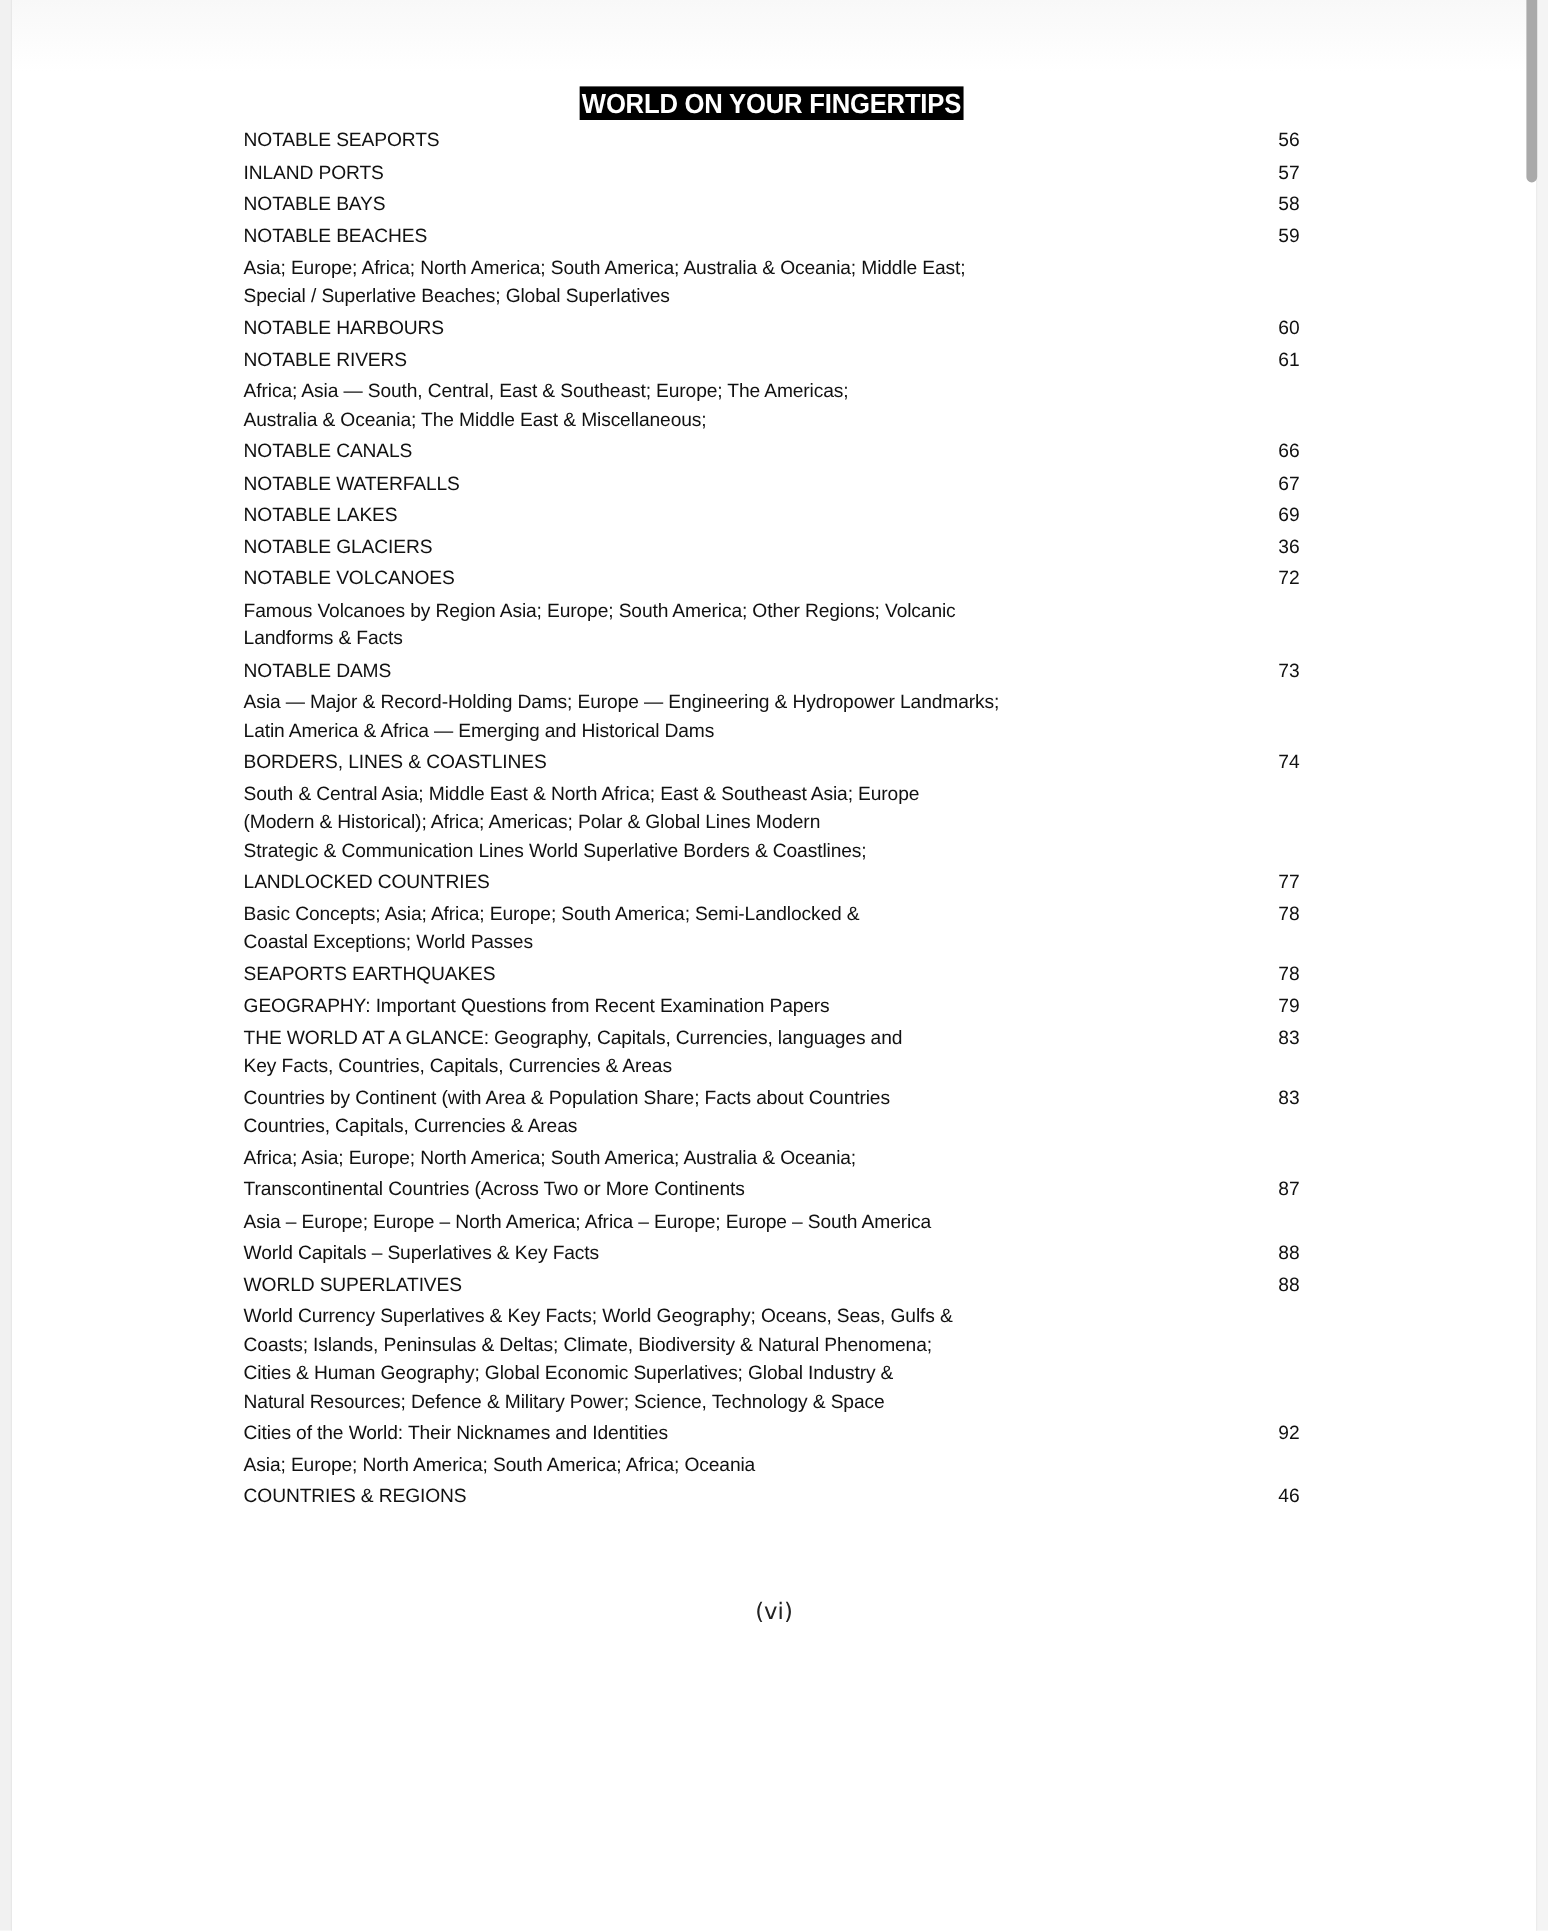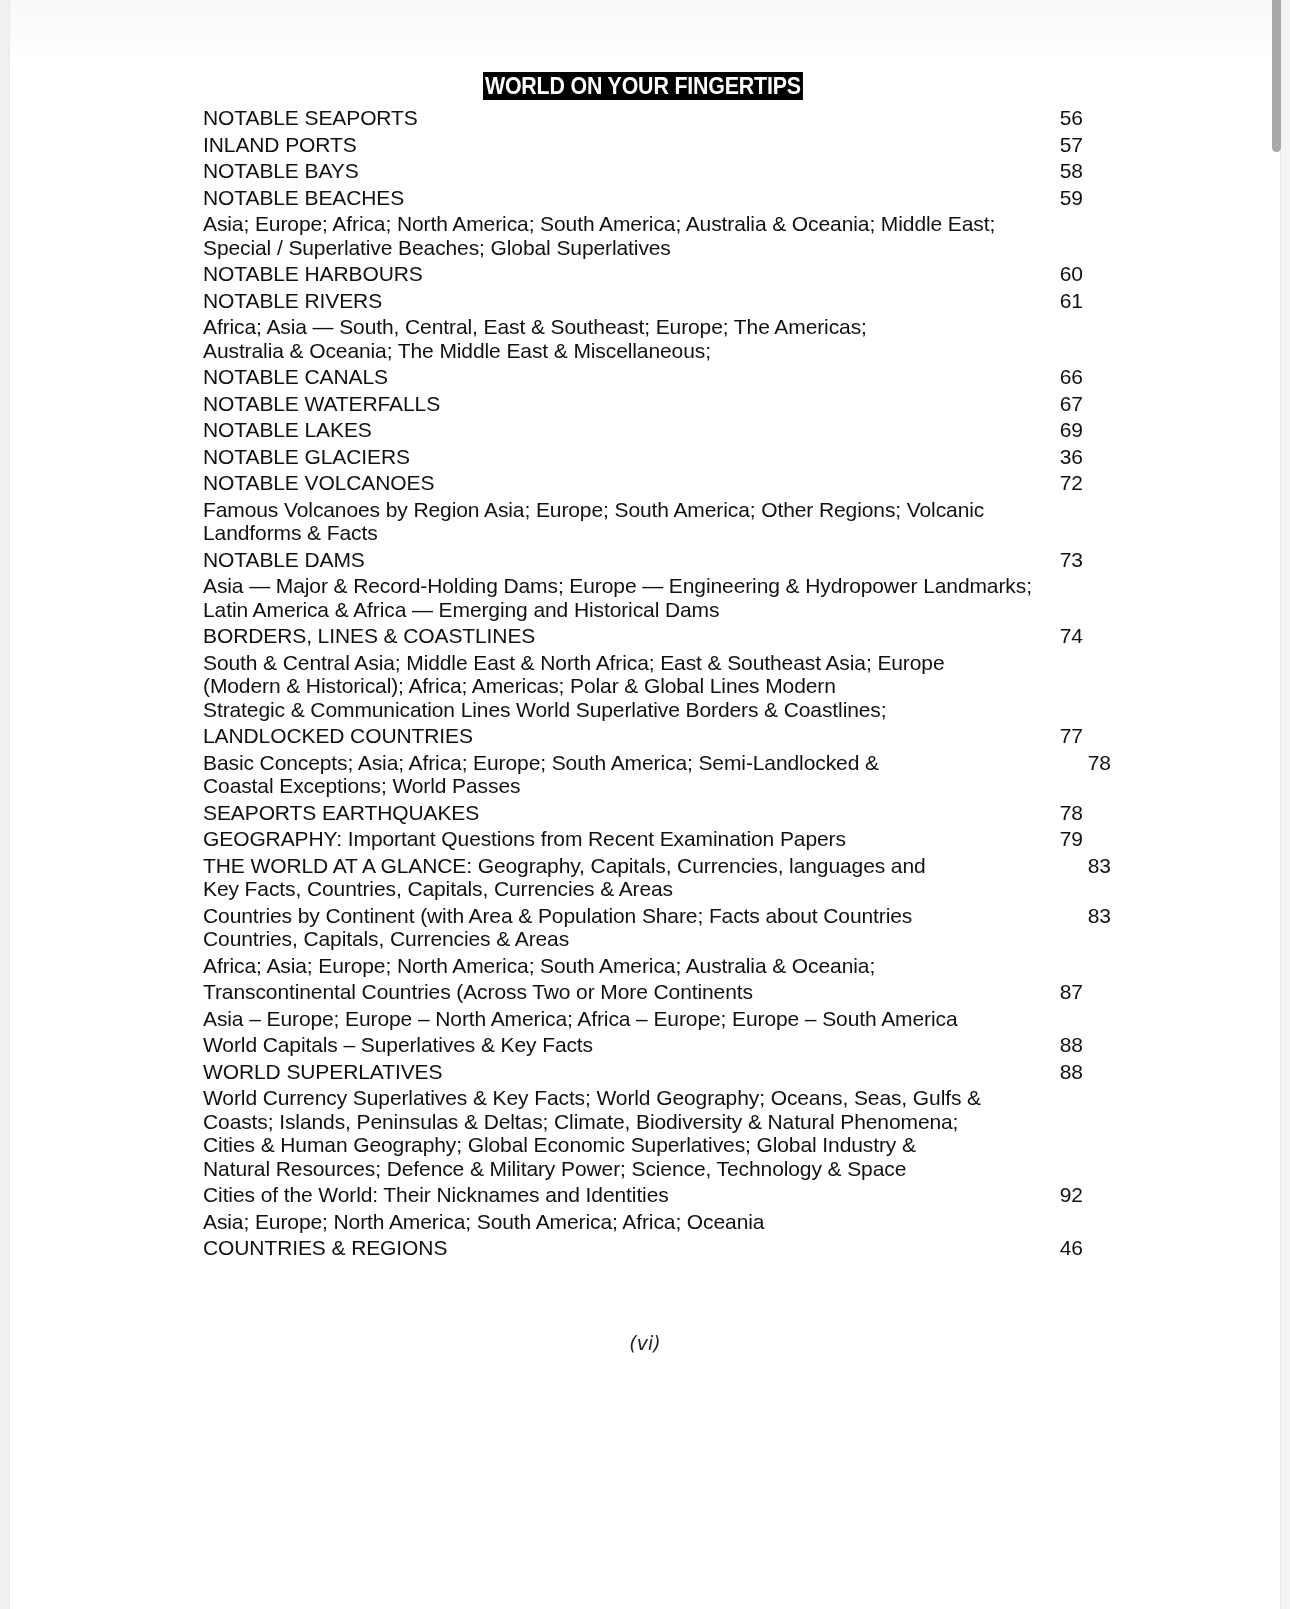--- a/index.html
+++ b/index.html
@@ -64,42 +64,41 @@
     letter-spacing: -0.2px;
     transform: scaleX(0.93);
     transform-origin: center;
   }
   .toc {
     position: relative;
   }
   .row {
     display: flex;
     align-items: flex-start;
-    font-size: 21px;
+    font-size: 16px;
     line-height: 23.5px;
     margin-bottom: 3px;
   }
   .row .text {
     flex: 0 0 830px;
     white-space: pre-line;
     letter-spacing: -0.1px;
   }
   .row .page-num {
     flex: 0 0 50px;
     text-align: right;
     padding-right: 0;
   }
-  .row.num-bottom { align-items: flex-start; gap: 28px; }
+  .row.num-bottom { align-items: flex-start; }
   .footer-num {
     position: absolute;
     left: 0; width: 1290px;
     top: 1332px;
     text-align: center;
     font-family: "DejaVu Sans", sans-serif;
-    font-style: italic;
     font-size: 19px;
     color: #222222;
   }
 </style>
 </head>
 <body>
 
 <div class="left-edge"></div>
 <div class="top-shade"></div>
 <div class="right-edge"></div>

